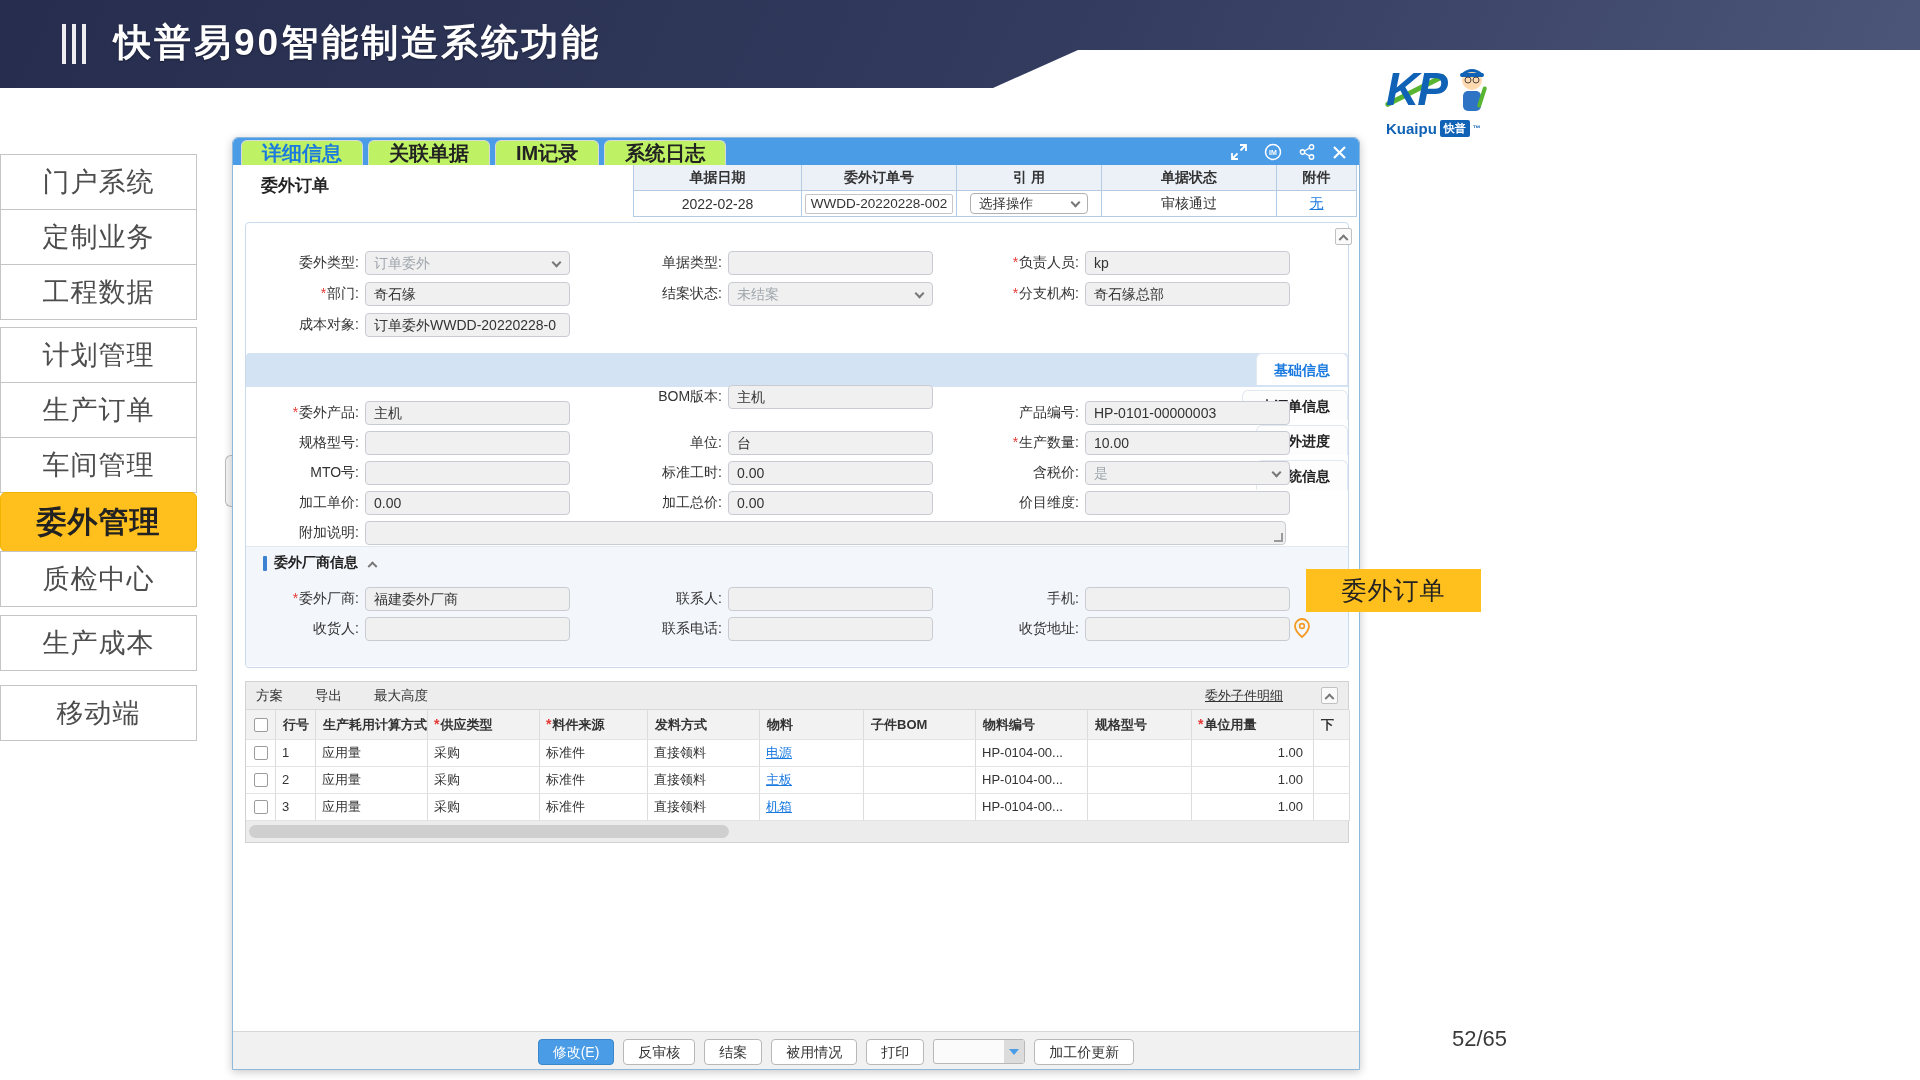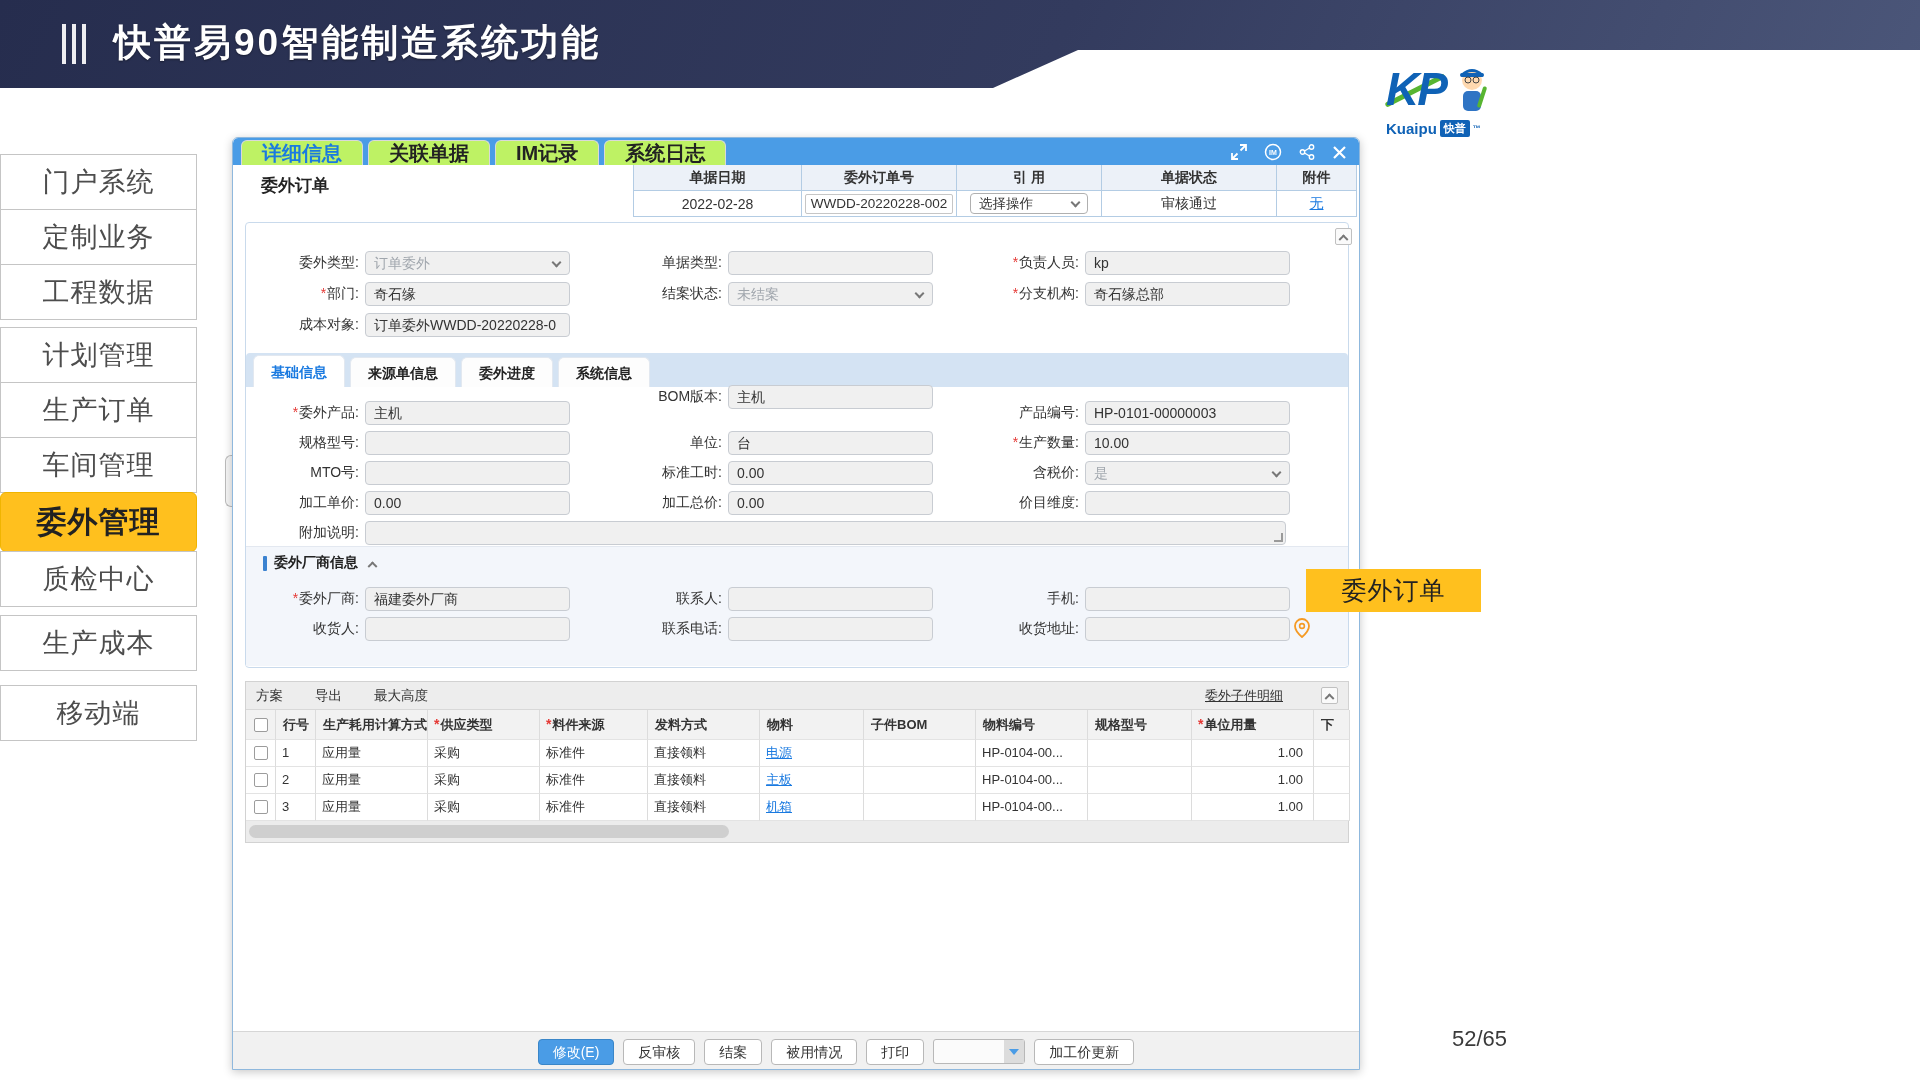--- a/index.html
+++ b/index.html
@@ -74,21 +74,21 @@
   .box{margin-left:6px;width:205px;height:24px;background:#f0f0f0;border:1px solid #c8ccd2;border-radius:4px;
     font-size:14px;color:#333;line-height:22px;padding:0 8px;overflow:hidden;white-space:nowrap;position:relative;}
   .box.muted{color:#a0a6ad;}
   .box.sel .chv{position:absolute;right:9px;top:7px;}
   .box.wide{width:921px;}
   .box.wide::after{content:"";position:absolute;right:2px;bottom:2px;width:7px;height:7px;
     border-right:2px solid #9a9a9a;border-bottom:2px solid #9a9a9a;}
 
   
   .itabs{position:absolute;left:13px;top:215px;width:1102px;height:34px;background:#d4e3f3;
-    border-radius:4px 4px 0 0;display:flex;align-items:flex-end;padding-left:7px;gap:5px;}
+    border-radius:4px 4px 0 0;display:flex;align-items:flex-end;padding-left:7px;gap:5px;flex-direction:column;}
   .itab{height:30px;line-height:30px;padding:0 17px;background:#fdfdfd;border:1px solid #e2e8f0;border-bottom:none;
     border-radius:6px 6px 0 0;font-size:14px;font-weight:bold;color:#222;cursor:pointer;}
   .itab.active{background:#fff;color:#1a7ae0;height:32px;line-height:32px;}
 
   
   .vendor{position:absolute;left:13px;top:408px;width:1102px;height:120px;background:#f3f6fb;border-top:1px solid #e3e8f0;}
   .vtitle{position:absolute;left:30px;top:416px;display:flex;align-items:center;gap:7px;
     font-size:14px;font-weight:bold;color:#222;}
   .vtitle .bar{width:4px;height:15px;background:#3b82d0;border-radius:1px;}
 

